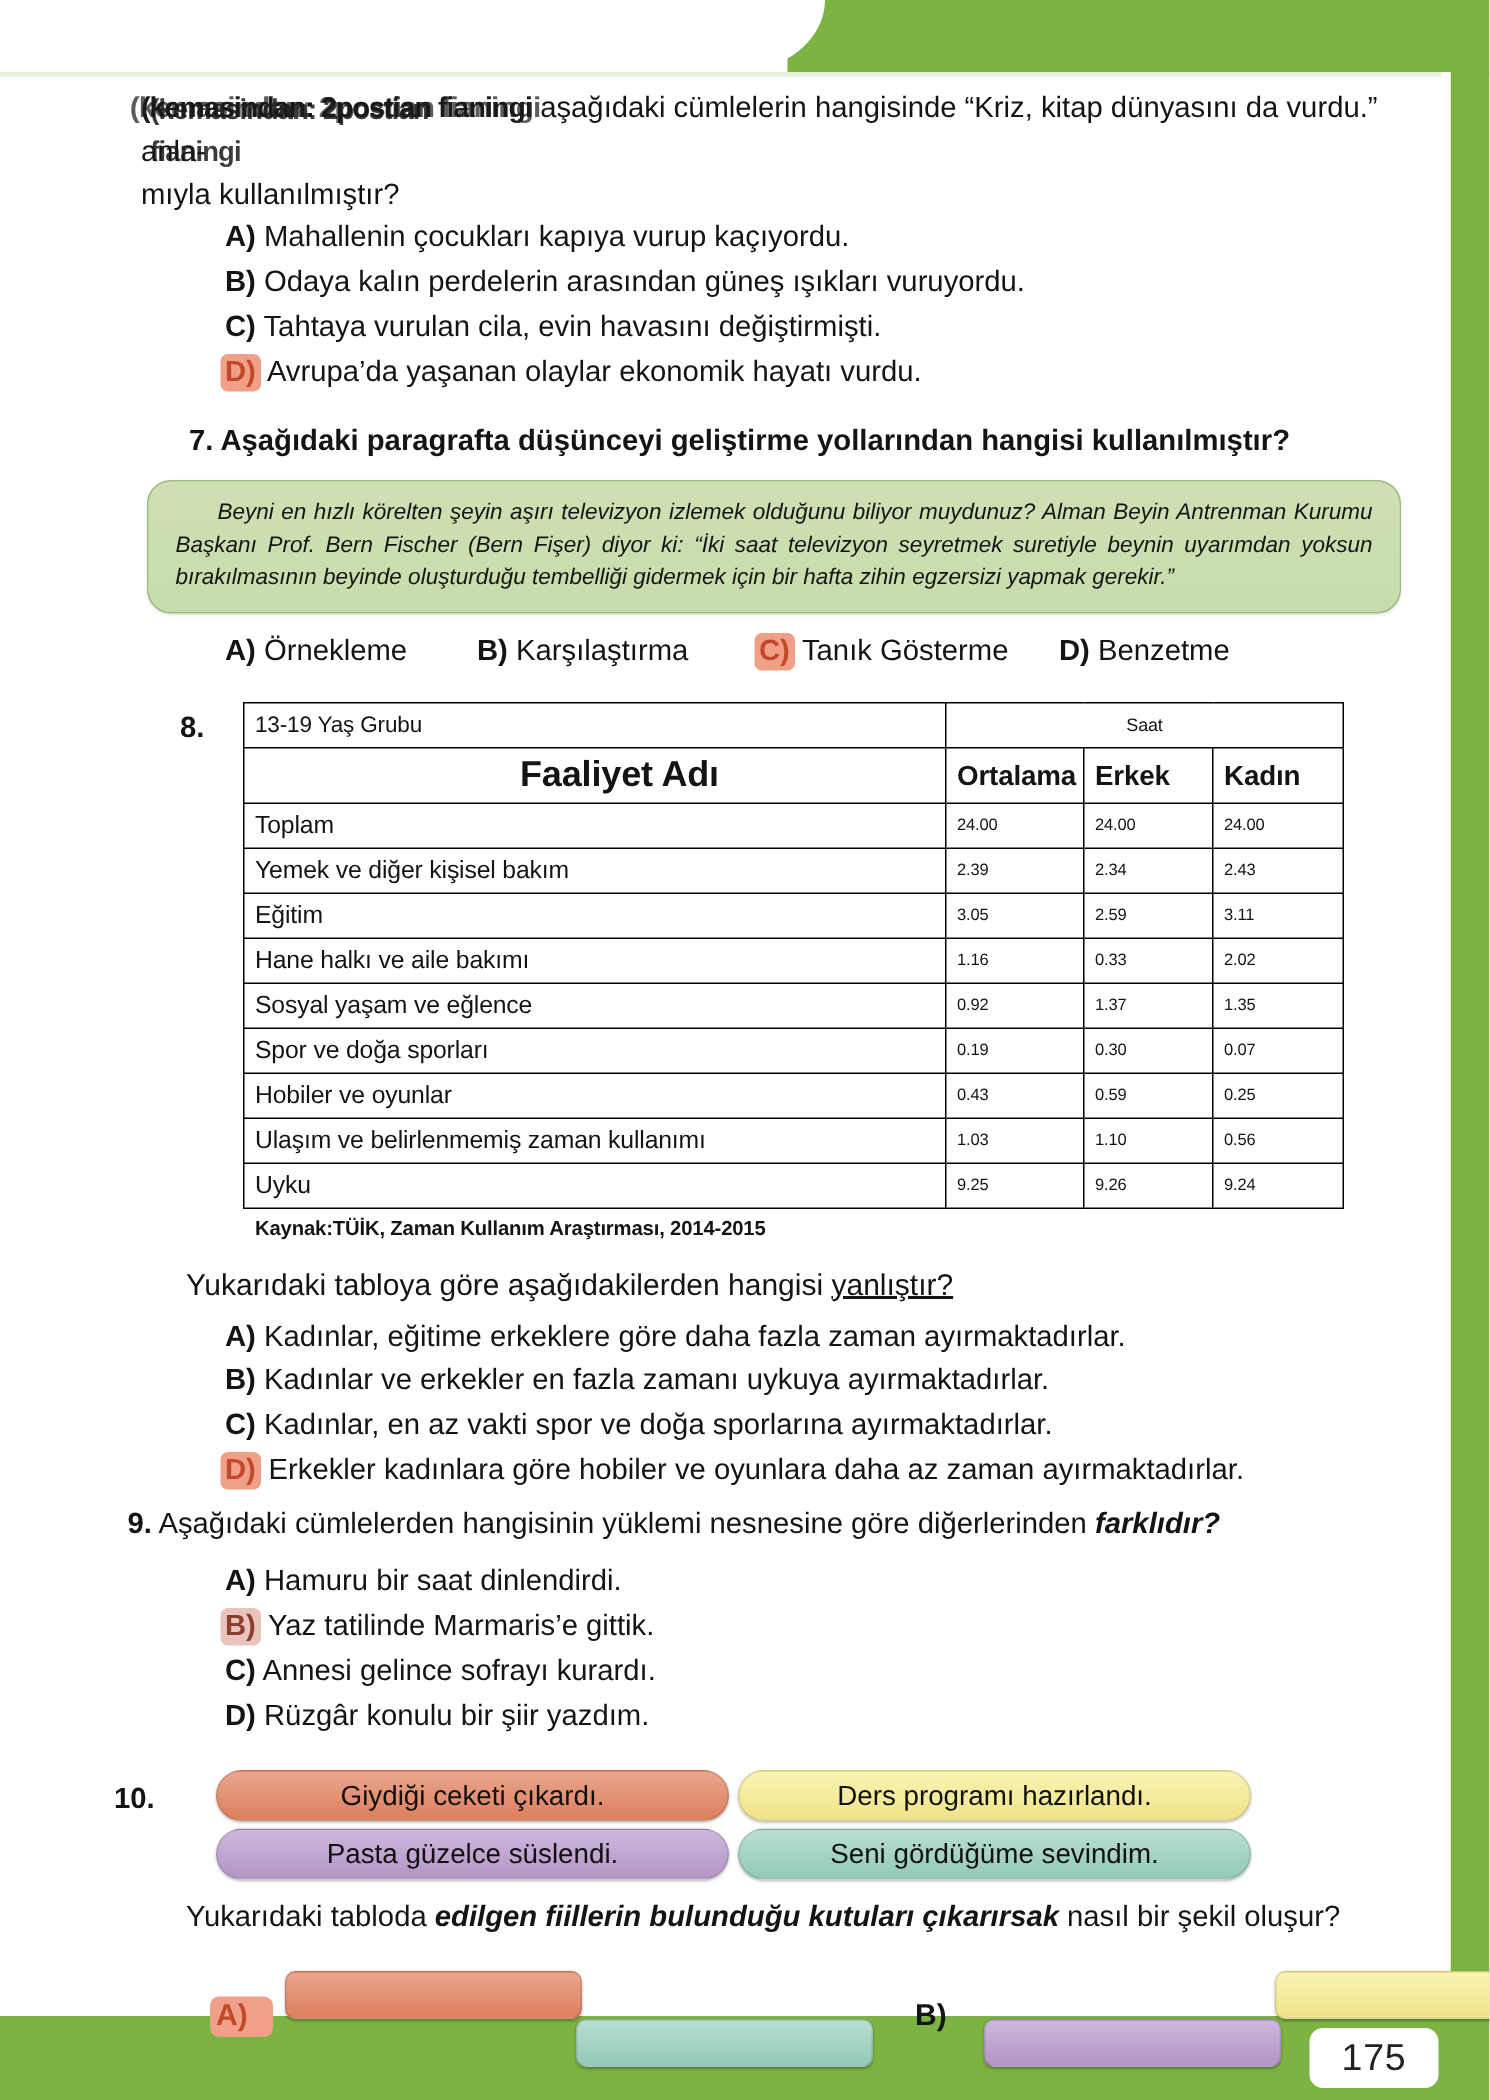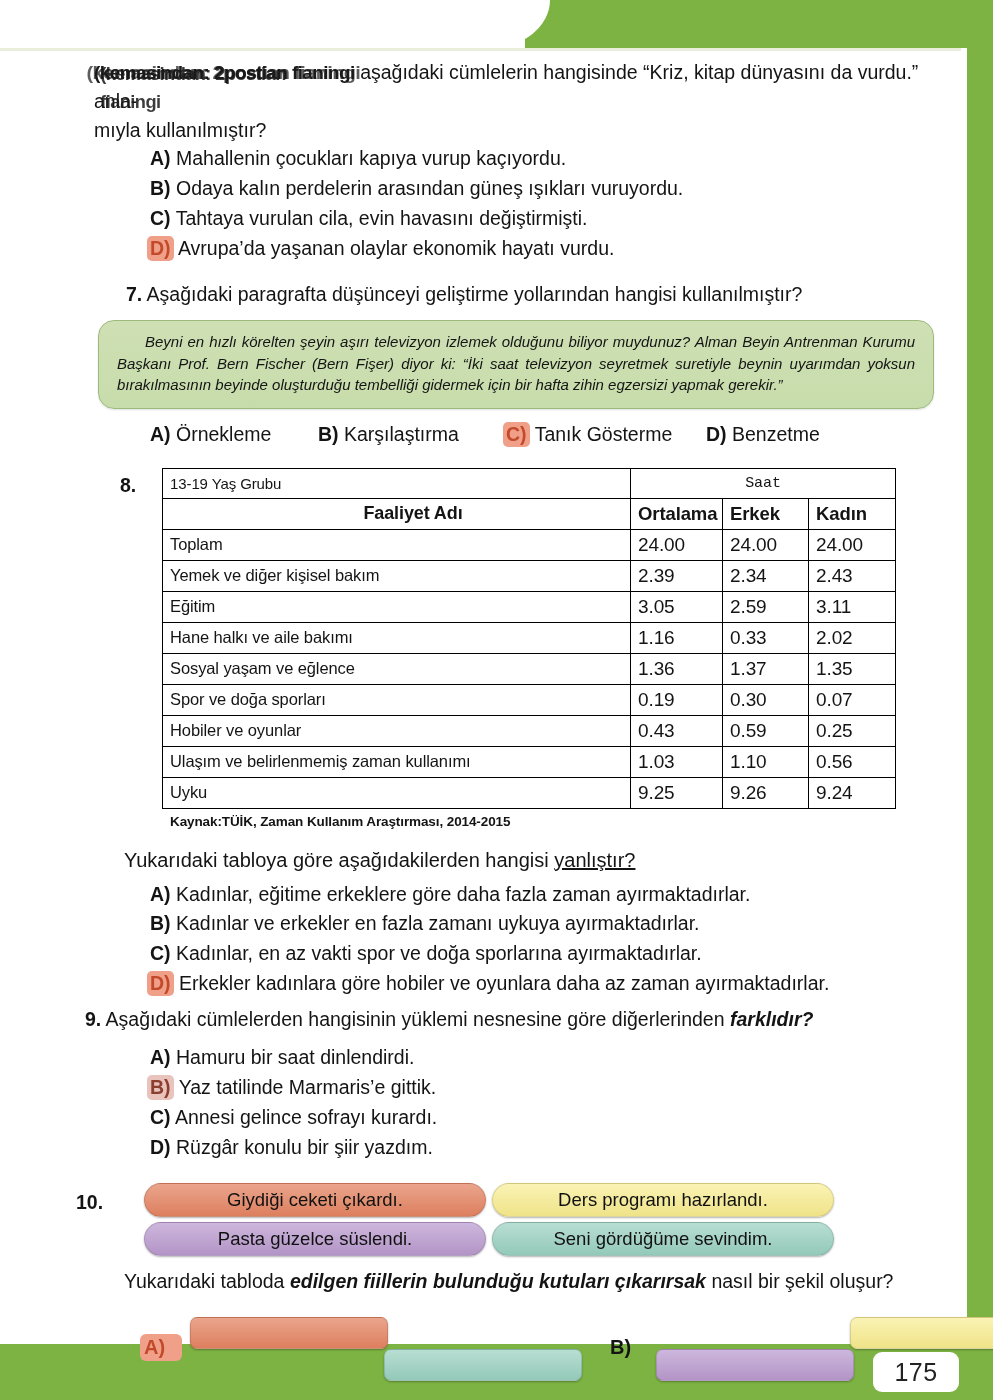--- a/index.html
+++ b/index.html
@@ -221,34 +221,33 @@
     text-align: left;
     height: 21px;
     vertical-align: middle;
     letter-spacing: -0.1px;
   }
   table.tuik .hdr-top-left {
     font-size: 15px;
   }
   table.tuik .hdr-saat {
     text-align: center;
-    font-size: 15px;
-    font-family: Liberation Mono, monospace;
+    font-size: 12px;
   }
   table.tuik .hdr-faaliyet {
     font-weight: bold;
-    font-size: 18px;
+    font-size: 24px;
     text-align: center;
     padding-left: 40px;
   }
   table.tuik .hdr-col {
     font-weight: bold;
     font-size: 18.5px;
   }
-  table.tuik td.num { font-size: 19px; margin-left: 16px; }
+  table.tuik td.num { font-size: 11px; margin-left: 16px; }
   .col-label { width: 468px; }
   .col-ort { width: 92px; }
   .col-erk { width: 86px; }
   .col-kad { width: 87px; }
   .table-source {
     padding-left: 158px;
     font-size: 13.5px;
     font-weight: bold;
     margin-top: 5px;
     letter-spacing: -0.1px;
@@ -379,21 +378,21 @@
         <span>Tahtaya vurulan cila, evin havasını değiştirmişti.</span>
       </div>
       <div class="opt">
         <span class="opt-letter hl">D)</span>
         <span>Avrupa’da yaşanan olaylar ekonomik hayatı vurdu.</span>
       </div>
     </div>
   </div>
 
   <div class="q-block" style="margin-top:16px;">
-    <div class="q-text" style="padding-left:114px;">
+    <div class="q-text" style="padding-left:114px;font-weight:bold;">
       <b>7.</b><span> Aşağıdaki paragrafta düşünceyi geliştirme yollarından hangisi kullanılmıştır?</span>
     </div>
     <div class="para-box">
       <span class="lead">Beyni en hızlı körelten şeyin aşırı televizyon izlemek olduğunu biliyor muydunuz? Alman Beyin Antrenman Kurumu Başkanı Prof. Bern Fischer (Bern Fişer) diyor ki: “İki saat televizyon seyretmek suretiyle beynin uyarımdan yoksun bırakılmasının beyinde oluşturduğu tembelliği gidermek için bir hafta zihin egzersizi yapmak gerekir.”</span>
     </div>
     <div class="opt-row">
       <div class="cell c1">
         <b class="opt-letter">A)</b><span> Örnekleme</span>
       </div>
       <div class="cell c2">
@@ -448,21 +447,21 @@
             <td class="num">3.11</td>
           </tr>
           <tr>
             <td>Hane halkı ve aile bakımı</td>
             <td class="num">1.16</td>
             <td class="num">0.33</td>
             <td class="num">2.02</td>
           </tr>
           <tr>
             <td>Sosyal yaşam ve eğlence</td>
-            <td class="num">1.36</td>
+            <td class="num">0.92</td>
             <td class="num">1.37</td>
             <td class="num">1.35</td>
           </tr>
           <tr>
             <td>Spor ve doğa sporları</td>
             <td class="num">0.19</td>
             <td class="num">0.30</td>
             <td class="num">0.07</td>
           </tr>
           <tr>

